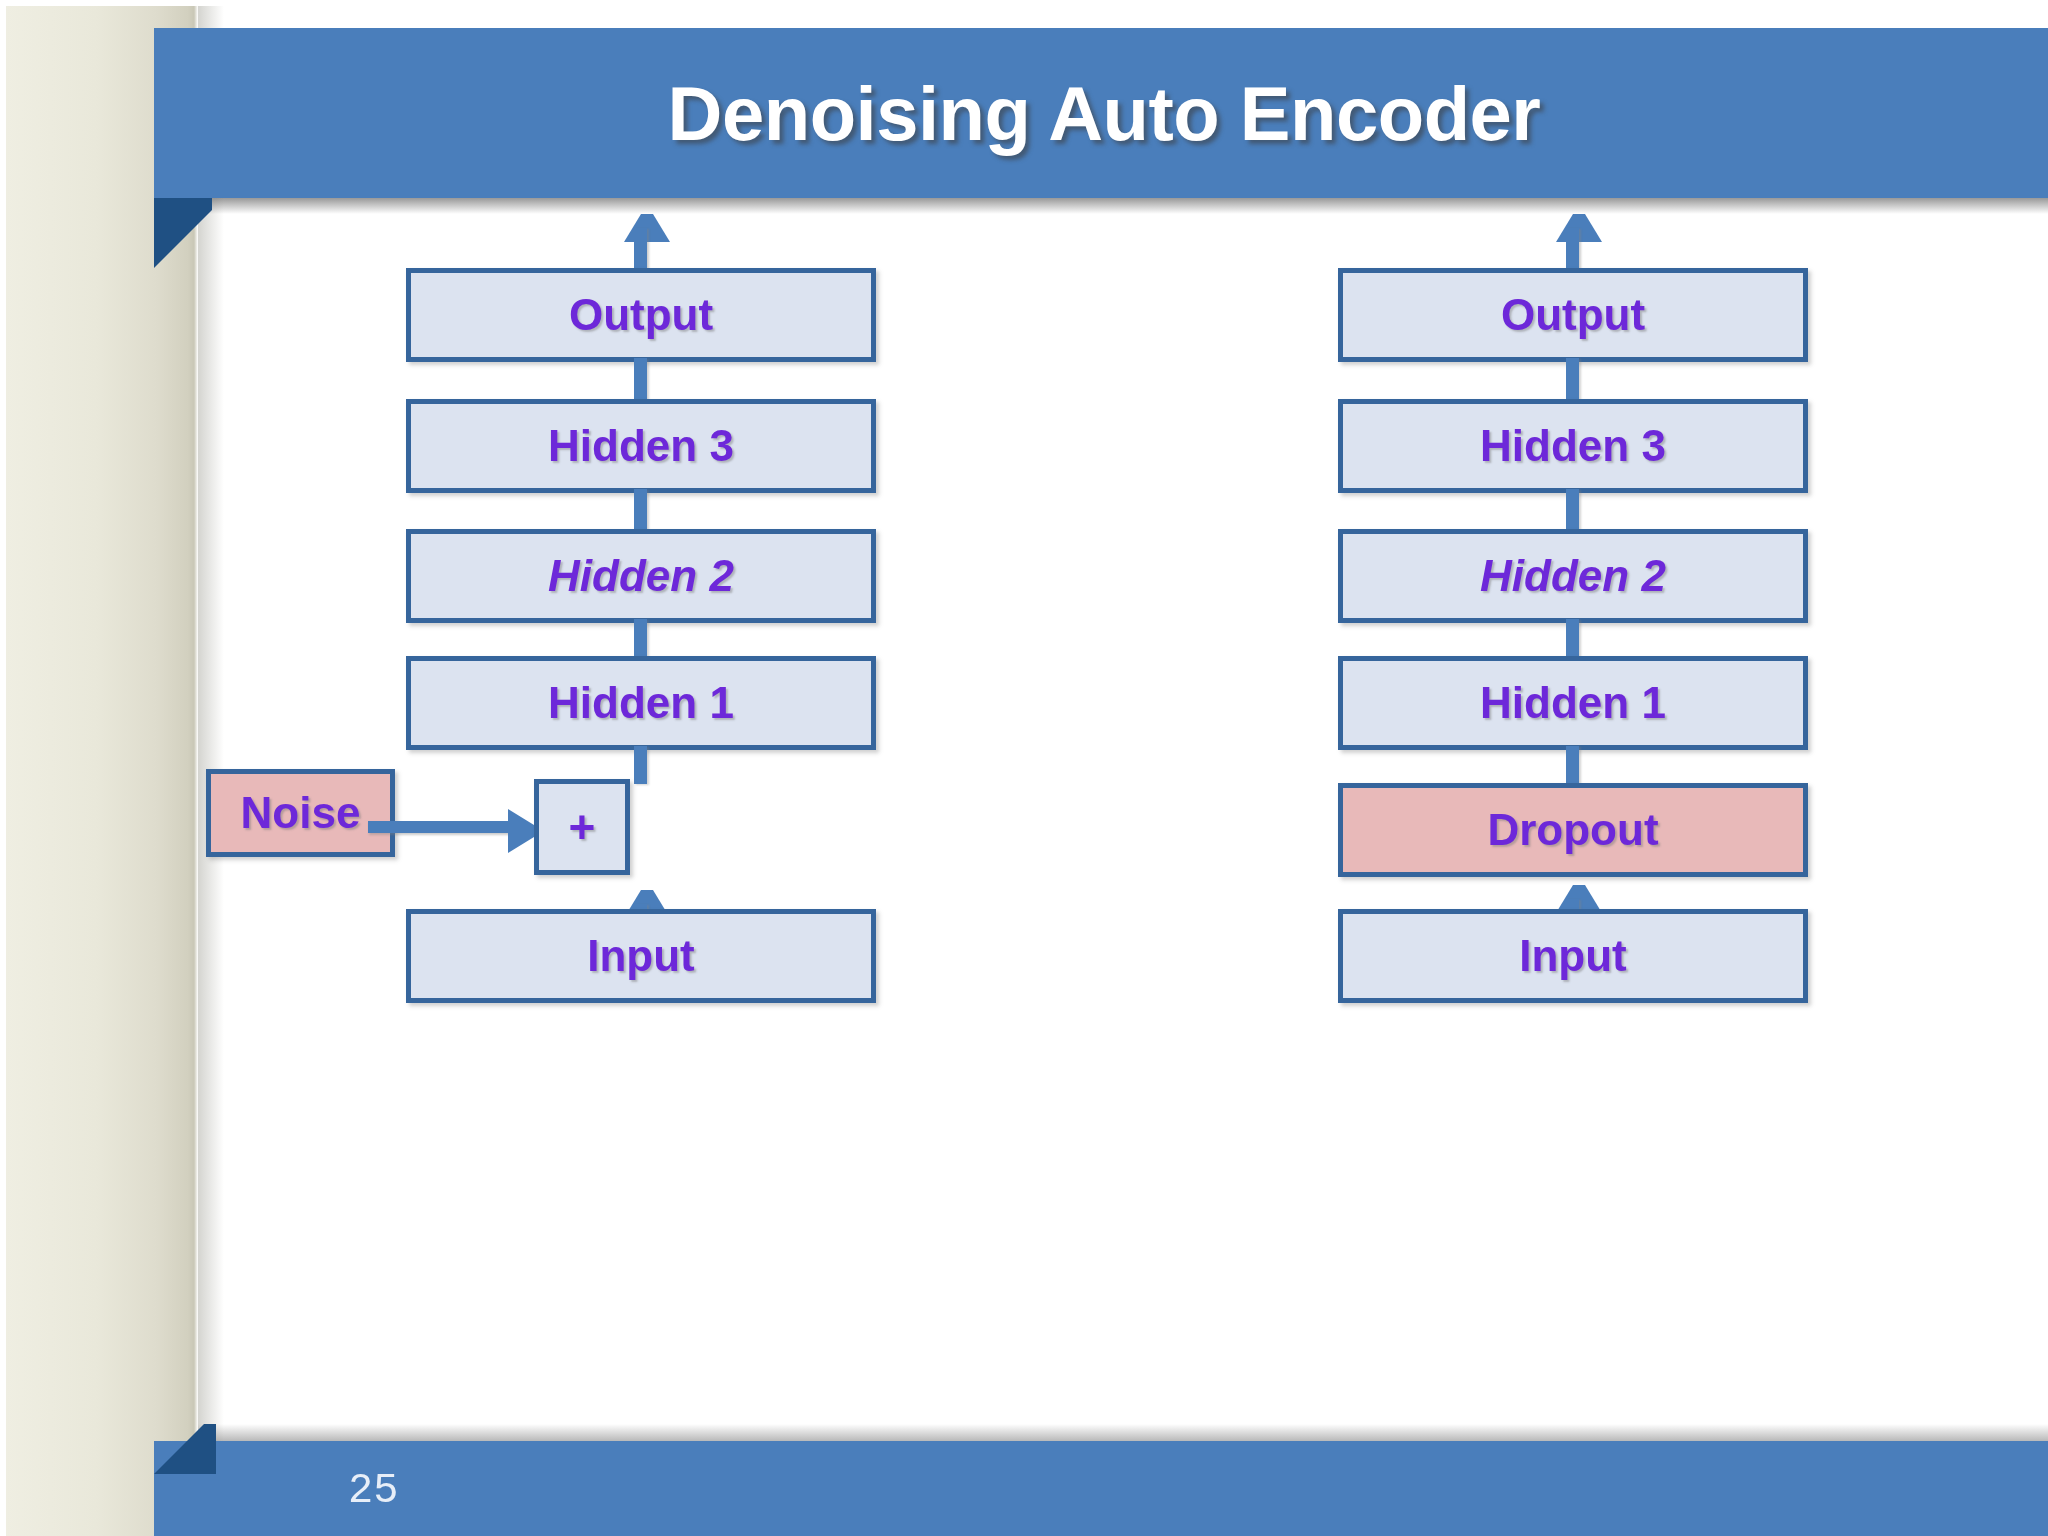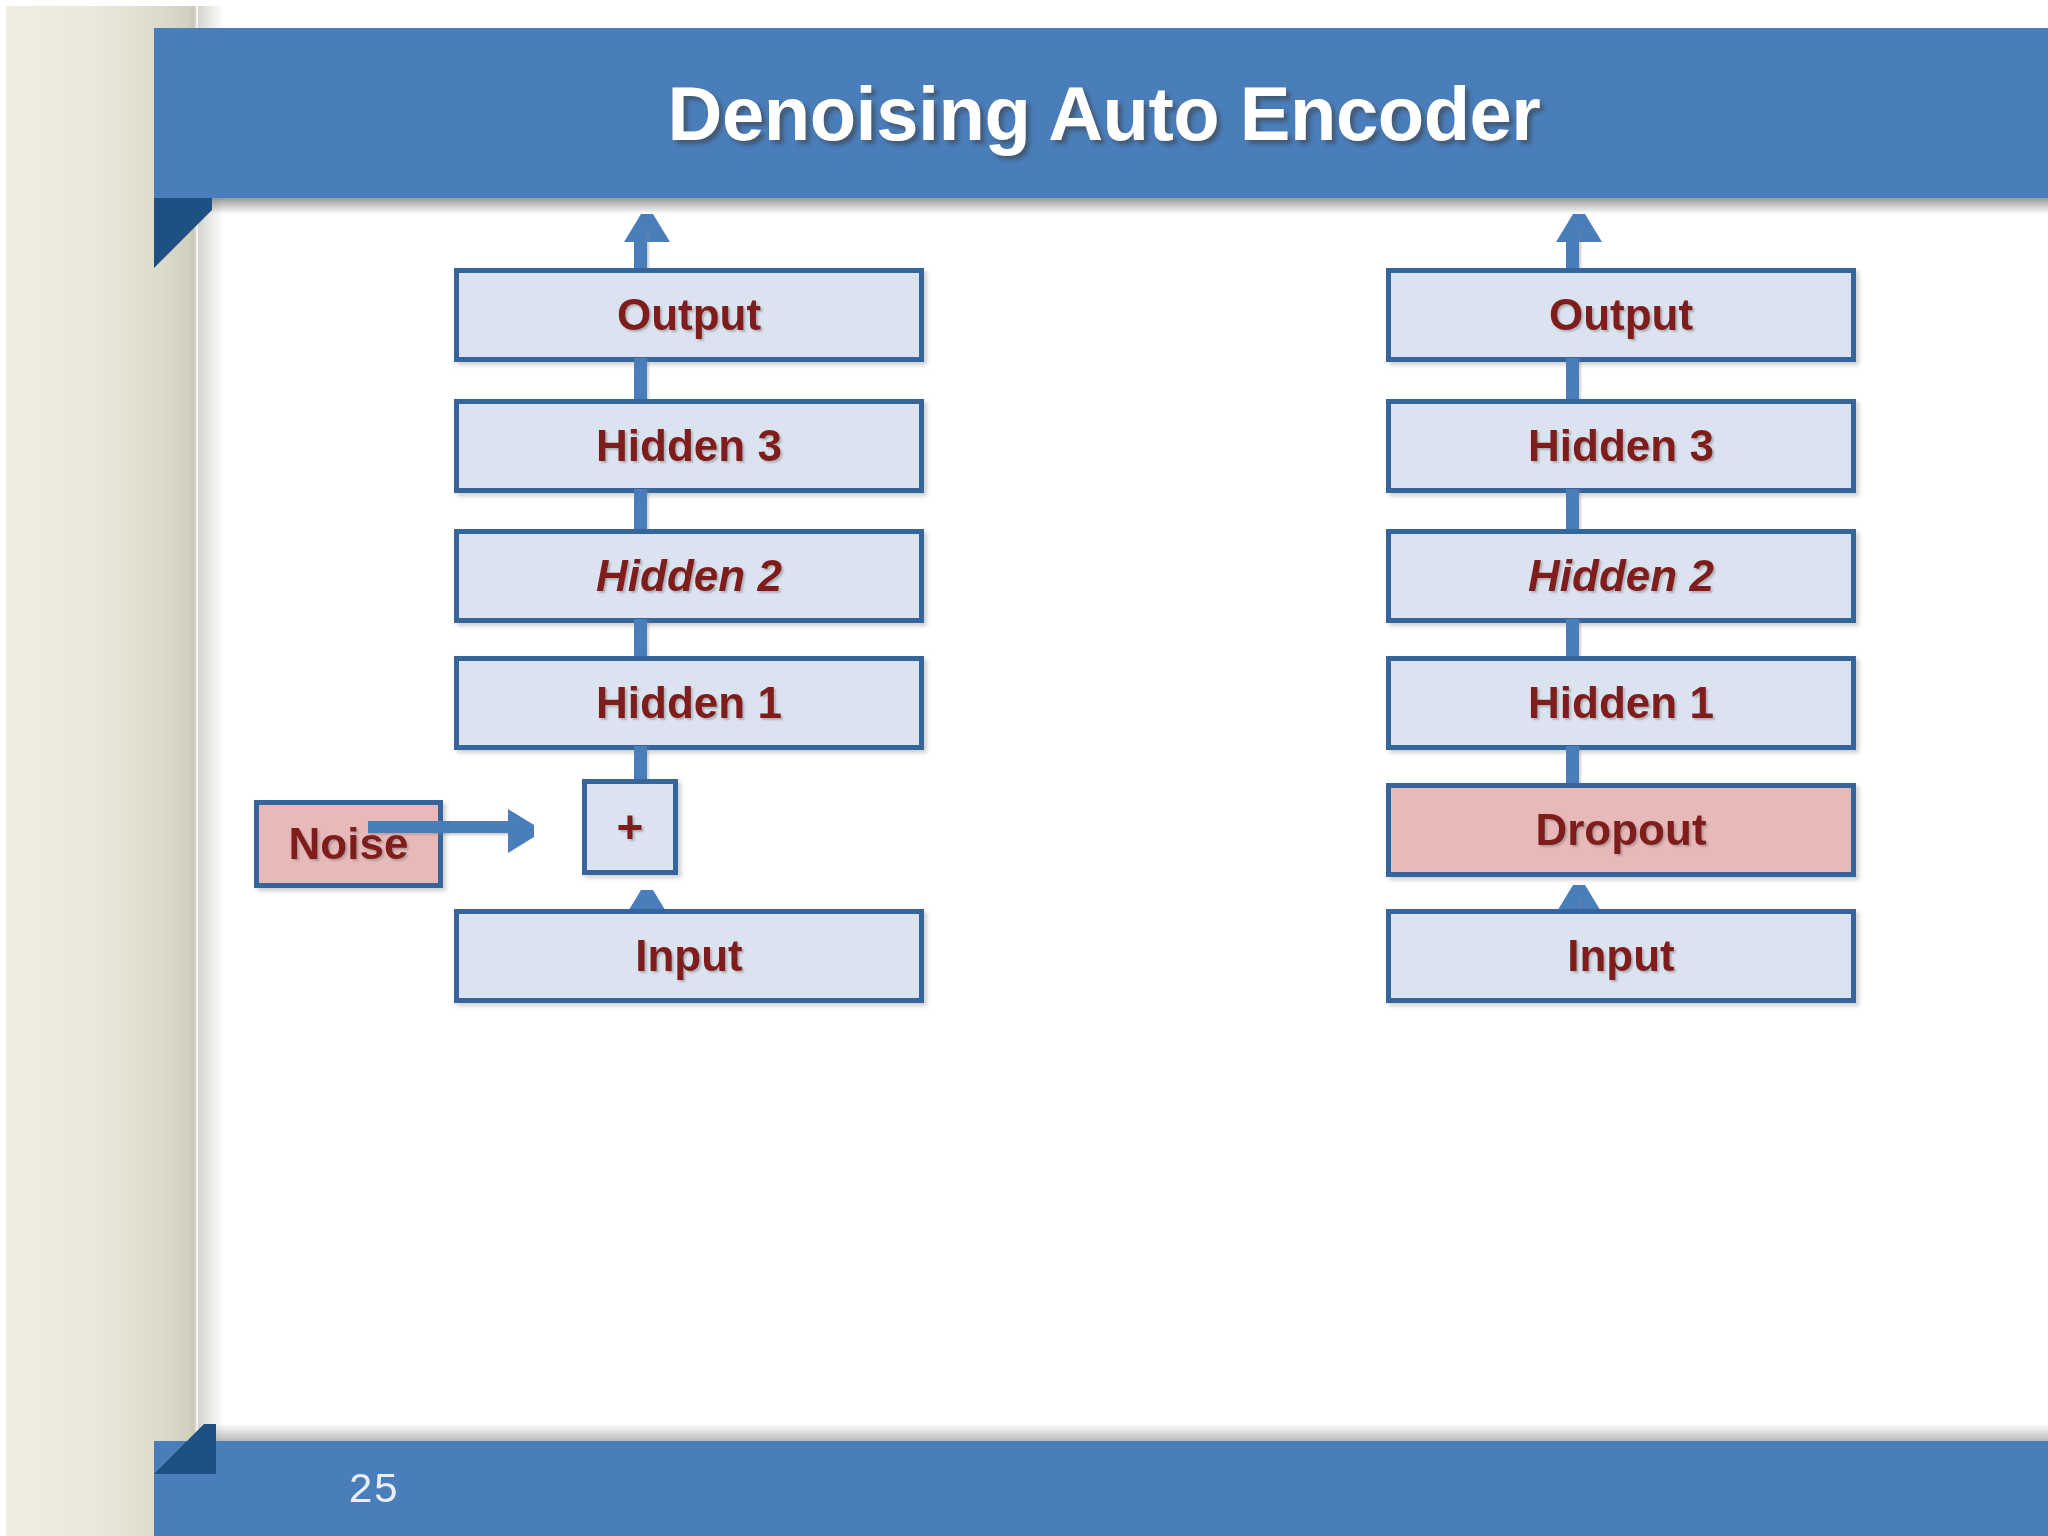--- a/index.html
+++ b/index.html
@@ -84,40 +84,39 @@
   #column-left  { left: 88px; }
   #column-right { left: 1020px; }
 
   .node-box {
     position: absolute;
     border: 5px solid #36659c;
     background: #dce3f0;
     display: flex; align-items: center; justify-content: center;
     font-size: 44px;
     font-weight: bold;
-    color: #7f1d1d;
+    color: #6d28d9;
     text-shadow: 2px 2px 2px rgba(120,120,120,.45);
     box-shadow: 3px 3px 4px rgba(120,120,120,.35);
-    margin-left: 48px;
   }
   .node-box.pink { background: #e8b9b9; }
 
   
   .w-wide  { left: 120px; width: 470px; height: 94px; }
 
   .row-output  { top: 52px; }
   .row-h3      { top: 183px; text-align: center; }
   .row-h2      { top: 313px; font-style: italic; }
   .row-h1      { top: 440px; }
   .row-mid     { top: 567px; }
   .row-input   { top: 693px; }
 
   
   #noise-box {
-    left: -80px; top: 584px;
+    left: -80px; top: 553px;
     width: 189px; height: 88px;
     font-size: 44px;
     text-align: center;
   }
   #plus-box {
     left: 248px; top: 563px;
     width: 96px; height: 96px;
     font-size: 46px;
   }
 

